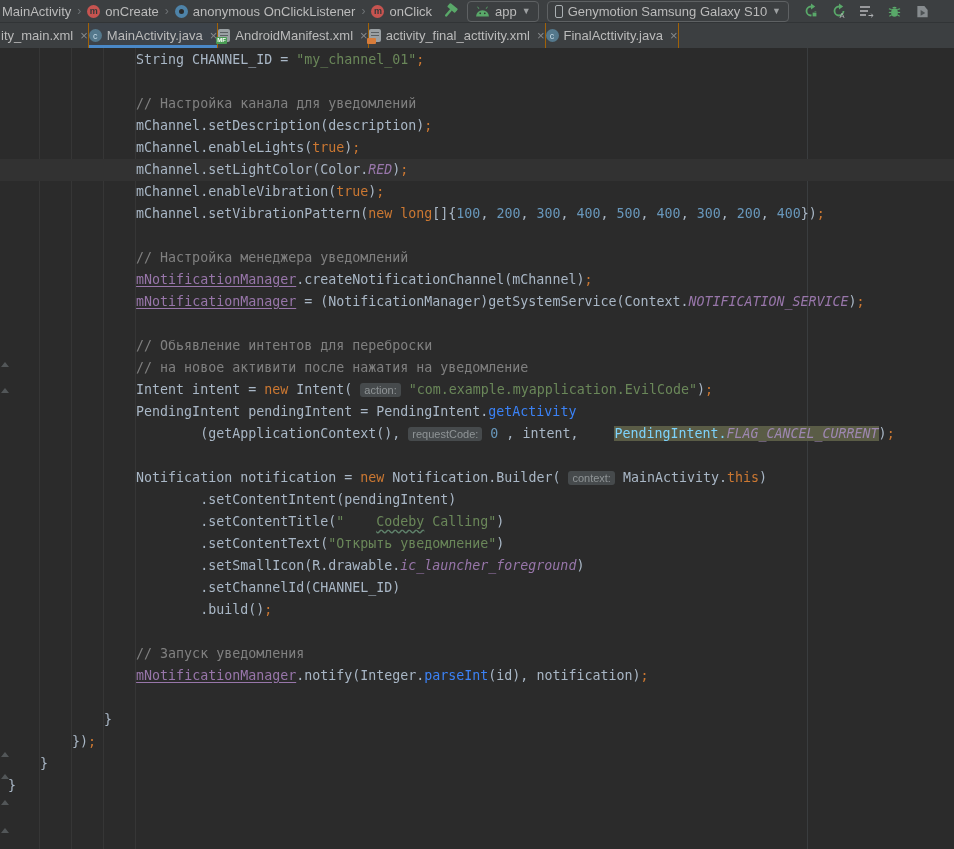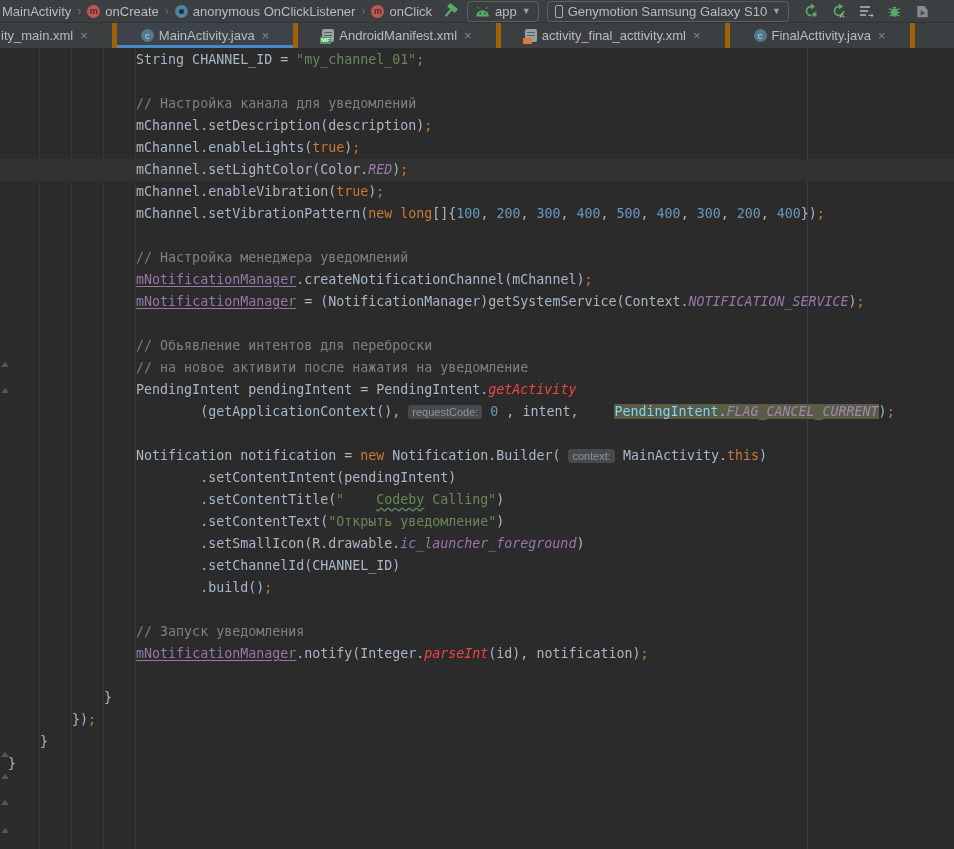--- a/index.html
+++ b/index.html
@@ -20,21 +20,21 @@
   .chip{display:inline-flex;align-items:center;gap:5px;height:19px;padding:0 7px;
     border:1px solid #5e6163;border-radius:4px;}
   .dd{color:#9da0a2;font-size:9px;}
   .ic-phone{display:inline-block;width:8px;height:13px;border:1px solid #aab0b3;
     border-radius:2px;box-sizing:border-box;}
   .tool-btn{display:inline-flex;width:19px;height:19px;align-items:center;justify-content:center;}
   .actions{display:inline-flex;align-items:center;gap:9px;margin-left:4px;}
   
   .tabbar{height:25px;background:#3c3f41;display:flex;align-items:stretch;font-size:13px;
     color:#bbbbbb;white-space:nowrap;}
-  .tab{display:flex;align-items:center;gap:5px;padding:0 24px;border-right:5px solid #a16207;
+  .tab{display:flex;align-items:center;gap:5px;padding:0 0;border-right:1px solid #a16207;
     position:relative;cursor:default;}
   .tab:first-child{padding-left:1px;}
   .tab.sel{background:#3d434a;box-shadow:inset 0 -3px 0 #4a88c7;}
   .tab .close{color:#85898b;font-size:13px;margin-left:2px;}
   .ic-file{position:relative;display:inline-block;width:12px;height:13px;background:#9aa0a3;
     border-radius:2px;}
   .ic-file::before{content:"";position:absolute;left:2px;right:2px;top:3px;height:1px;
     background:#5b6063;box-shadow:0 3px 0 #5b6063;}
   .badge{position:absolute;left:-2px;bottom:-2px;font-weight:bold;font-size:6px;color:#fff;
     padding:0 1px;border-radius:1px;line-height:7px;}
@@ -48,21 +48,21 @@
   .code{position:absolute;top:1px;left:0;right:0;}
   .line{height:22px;line-height:22px;white-space:pre;padding-left:8px;}
   .line.cur{background:#323232;}
   .t-p{color:#a9b7c6;}
   .t-k{color:#cc7832;}
   .t-s{color:#6a8759;}
   .t-c{color:#808080;}
   .t-n{color:#6897bb;}
   .t-f{color:#9876aa;text-decoration:underline;text-underline-offset:2px;}
   .t-C{color:#9876aa;font-style:italic;}
-  .t-m{color:#ef4444;font-style:italic;}
+  .t-m{color:#3b82f6;}
   .t-h{background:#464a4c;color:#8f9496;border-radius:3px;padding:1px 4px;font-size:11px;
     font-family:"Liberation Sans",sans-serif;}
   .t-w{color:#6a8759;text-decoration:underline;text-decoration-style:wavy;
     text-decoration-color:#5f826b;text-underline-offset:3px;margin-left:32px;}
   .t-pH{color:#7dd3fc;background:#5a5c46;margin-left:28px;}
   .t-CH{color:#9d87b0;font-style:italic;background:#5a5c46;}
   .fold{position:absolute;left:1px;width:0;height:0;border-left:4px solid transparent;
     border-right:4px solid transparent;border-bottom:5px solid #5d6164;opacity:.8;}
   svg{display:block;}
 </style>
@@ -219,20 +219,21 @@
         <div class="line cur"><span class="t-p">                mChannel.setLightColor(Color.</span><span class="t-C">RED</span><span class="t-p">)</span><span class="t-k">;</span></div>
         <div class="line"><span class="t-p">                mChannel.enableVibration(</span><span class="t-k">true</span><span class="t-p">)</span><span class="t-k">;</span></div>
         <div class="line"><span class="t-p">                mChannel.setVibrationPattern(</span><span class="t-k">new</span><span class="t-p"> </span><span class="t-k">long</span><span class="t-p">[]{</span><span class="t-n">100</span><span class="t-p">, </span><span class="t-n">200</span><span class="t-p">, </span><span class="t-n">300</span><span class="t-p">, </span><span class="t-n">400</span><span class="t-p">, </span><span class="t-n">500</span><span class="t-p">, </span><span class="t-n">400</span><span class="t-p">, </span><span class="t-n">300</span><span class="t-p">, </span><span class="t-n">200</span><span class="t-p">, </span><span class="t-n">400</span><span class="t-p">})</span><span class="t-k">;</span></div>
         <div class="line"></div>
         <div class="line"><span class="t-c">                // Настройка менеджера уведомлений</span></div>
         <div class="line"><span class="t-p">                </span><span class="t-f">mNotificationManager</span><span class="t-p">.createNotificationChannel(mChannel)</span><span class="t-k">;</span></div>
         <div class="line"><span class="t-p">                </span><span class="t-f">mNotificationManager</span><span class="t-p"> = (NotificationManager)getSystemService(Context.</span><span class="t-C">NOTIFICATION_SERVICE</span><span class="t-p">)</span><span class="t-k">;</span></div>
         <div class="line"></div>
         <div class="line"><span class="t-c">                // Обьявление интентов для переброски</span></div>
         <div class="line"><span class="t-c">                // на новое активити после нажатия на уведомление</span></div>
+        <div class="line"><span class="t-p">                Intent intent = </span><span class="t-k">new</span><span class="t-p"> Intent( </span><span class="t-h">action:</span><span class="t-p"> </span><span class="t-s">"com.example.myapplication.EvilCode"</span><span class="t-p">)</span><span class="t-k">;</span></div>
         <div class="line"><span class="t-p">                PendingIntent pendingIntent = PendingIntent.</span><span class="t-m">getActivity</span></div>
         <div class="line"><span class="t-p">                        (getApplicationContext(), </span><span class="t-h">requestCode:</span><span class="t-p"> </span><span class="t-n">0</span><span class="t-p"> , intent, </span><span class="t-pH">PendingIntent.</span><span class="t-CH">FLAG_CANCEL_CURRENT</span><span class="t-p">)</span><span class="t-k">;</span></div>
         <div class="line"></div>
         <div class="line"><span class="t-p">                Notification notification = </span><span class="t-k">new</span><span class="t-p"> Notification.Builder( </span><span class="t-h">context:</span><span class="t-p"> MainActivity.</span><span class="t-k">this</span><span class="t-p">)</span></div>
         <div class="line"><span class="t-p">                        .setContentIntent(pendingIntent)</span></div>
         <div class="line"><span class="t-p">                        .setContentTitle(</span><span class="t-s">"</span><span class="t-w">Codeby</span><span class="t-s"> Calling"</span><span class="t-p">)</span></div>
         <div class="line"><span class="t-p">                        .setContentText(</span><span class="t-s">"Открыть уведомление"</span><span class="t-p">)</span></div>
         <div class="line"><span class="t-p">                        .setSmallIcon(R.drawable.</span><span class="t-C">ic_launcher_foreground</span><span class="t-p">)</span></div>
         <div class="line"><span class="t-p">                        .setChannelId(CHANNEL_ID)</span></div>
         <div class="line"><span class="t-p">                        .build()</span><span class="t-k">;</span></div>

